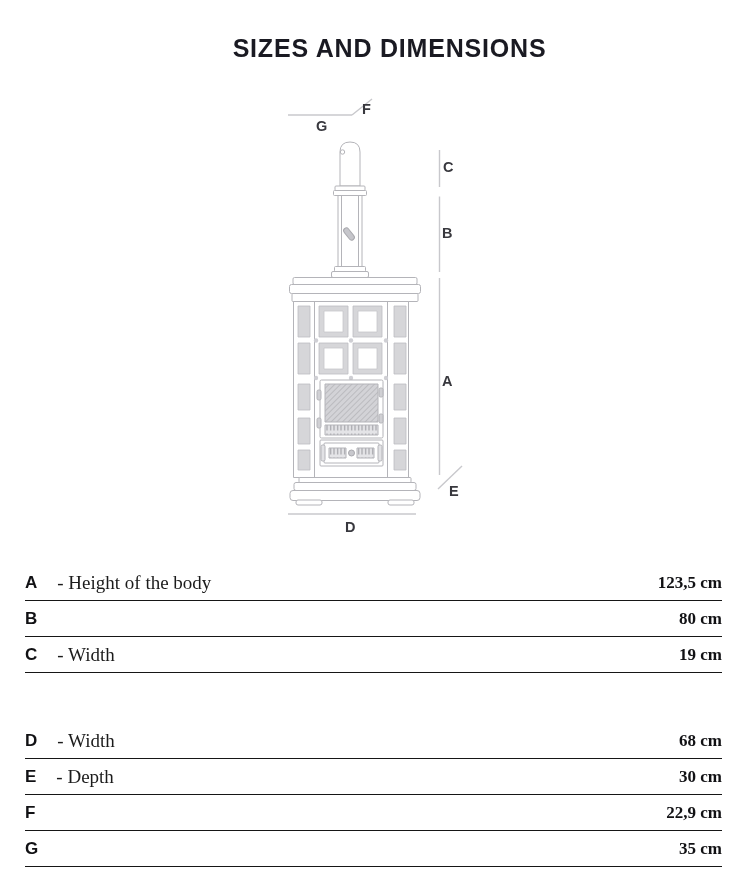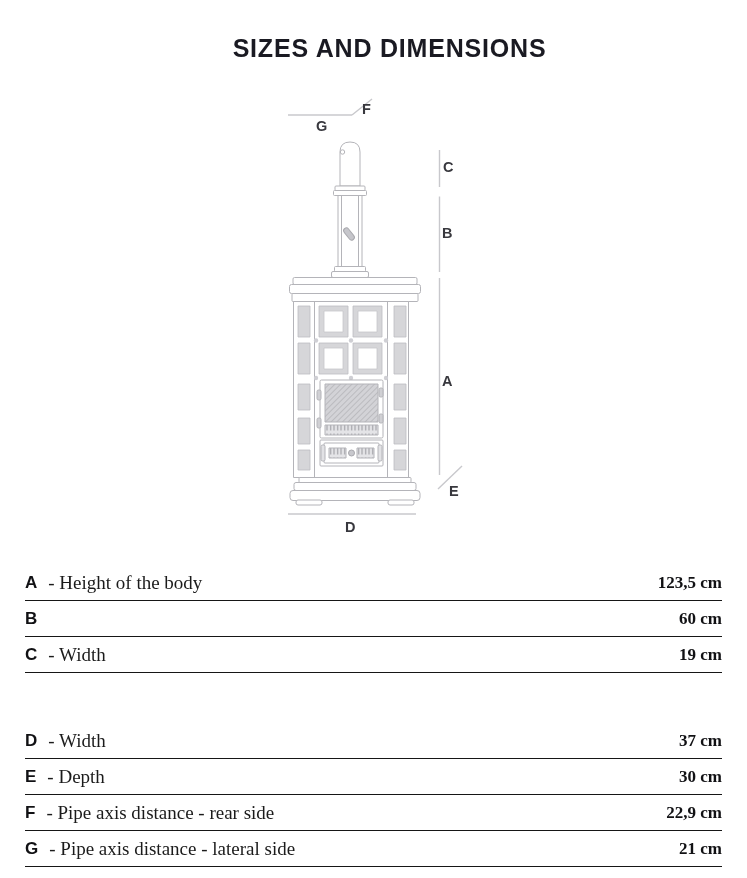--- a/index.html
+++ b/index.html
@@ -6,21 +6,21 @@
   .page{position:relative;width:747px;height:878px;background:#ffffff;overflow:hidden;
         font-family:"Liberation Sans",sans-serif;}
   .title{position:absolute;top:18px;left:0;width:747px;text-align:center;
          font-size:25px;font-weight:700;letter-spacing:.8px;color:#1a1a22;margin:16px;}
   .diagram-svg{position:absolute;top:0;left:0;}
   .dim-table{position:absolute;left:25px;width:697px;}
   .table-1{top:565px;}
   .table-2{top:723px;}
   .dim-row{display:flex;align-items:center;height:35px;border-bottom:1px solid #161616;}
   .dim-letter{font-family:"Liberation Sans",sans-serif;font-weight:700;font-size:17px;color:#111114;}
-  .dim-desc{font-family:"Liberation Serif",serif;font-size:19px;color:#1b1b1b;margin-left:11px;white-space:pre;}
+  .dim-desc{font-family:"Liberation Serif",serif;font-size:19px;color:#1b1b1b;margin-left:20px;white-space:pre;}
   .dim-value{font-family:"Liberation Serif",serif;font-weight:700;font-size:17px;color:#111114;margin-left:auto;}
   .dim-label{font-family:"Liberation Sans",sans-serif;font-weight:700;font-size:14.5px;fill:#38383e;}
 </style>
 </head>
 <body>
 
 <div class="page">
 
   <h1 class="title">SIZES AND DIMENSIONS</h1>
 
@@ -143,45 +143,43 @@
   </svg>
 
   <div class="dim-table table-1">
     <div class="dim-row">
       <span class="dim-letter">A</span>
       <span class="dim-desc">- Height of the body</span>
       <span class="dim-value">123,5 cm</span>
     </div>
     <div class="dim-row">
       <span class="dim-letter">B</span>
-      <span class="dim-value">60 cm</span>
+      <span class="dim-value">80 cm</span>
     </div>
     <div class="dim-row">
       <span class="dim-letter">C</span>
       <span class="dim-desc">- Width</span>
       <span class="dim-value">19 cm</span>
     </div>
   </div>
 
   <div class="dim-table table-2">
     <div class="dim-row">
       <span class="dim-letter">D</span>
       <span class="dim-desc">- Width</span>
-      <span class="dim-value">37 cm</span>
+      <span class="dim-value">68 cm</span>
     </div>
     <div class="dim-row">
       <span class="dim-letter">E</span>
       <span class="dim-desc">- Depth</span>
       <span class="dim-value">30 cm</span>
     </div>
     <div class="dim-row">
       <span class="dim-letter">F</span>
-      <span class="dim-desc">- Pipe axis distance - rear side</span>
       <span class="dim-value">22,9 cm</span>
     </div>
     <div class="dim-row">
       <span class="dim-letter">G</span>
-      <span class="dim-desc">- Pipe axis distance - lateral side</span>
-      <span class="dim-value">21 cm</span>
+      <span class="dim-value">35 cm</span>
     </div>
   </div>
 
 </div>
 
 </body></html>

